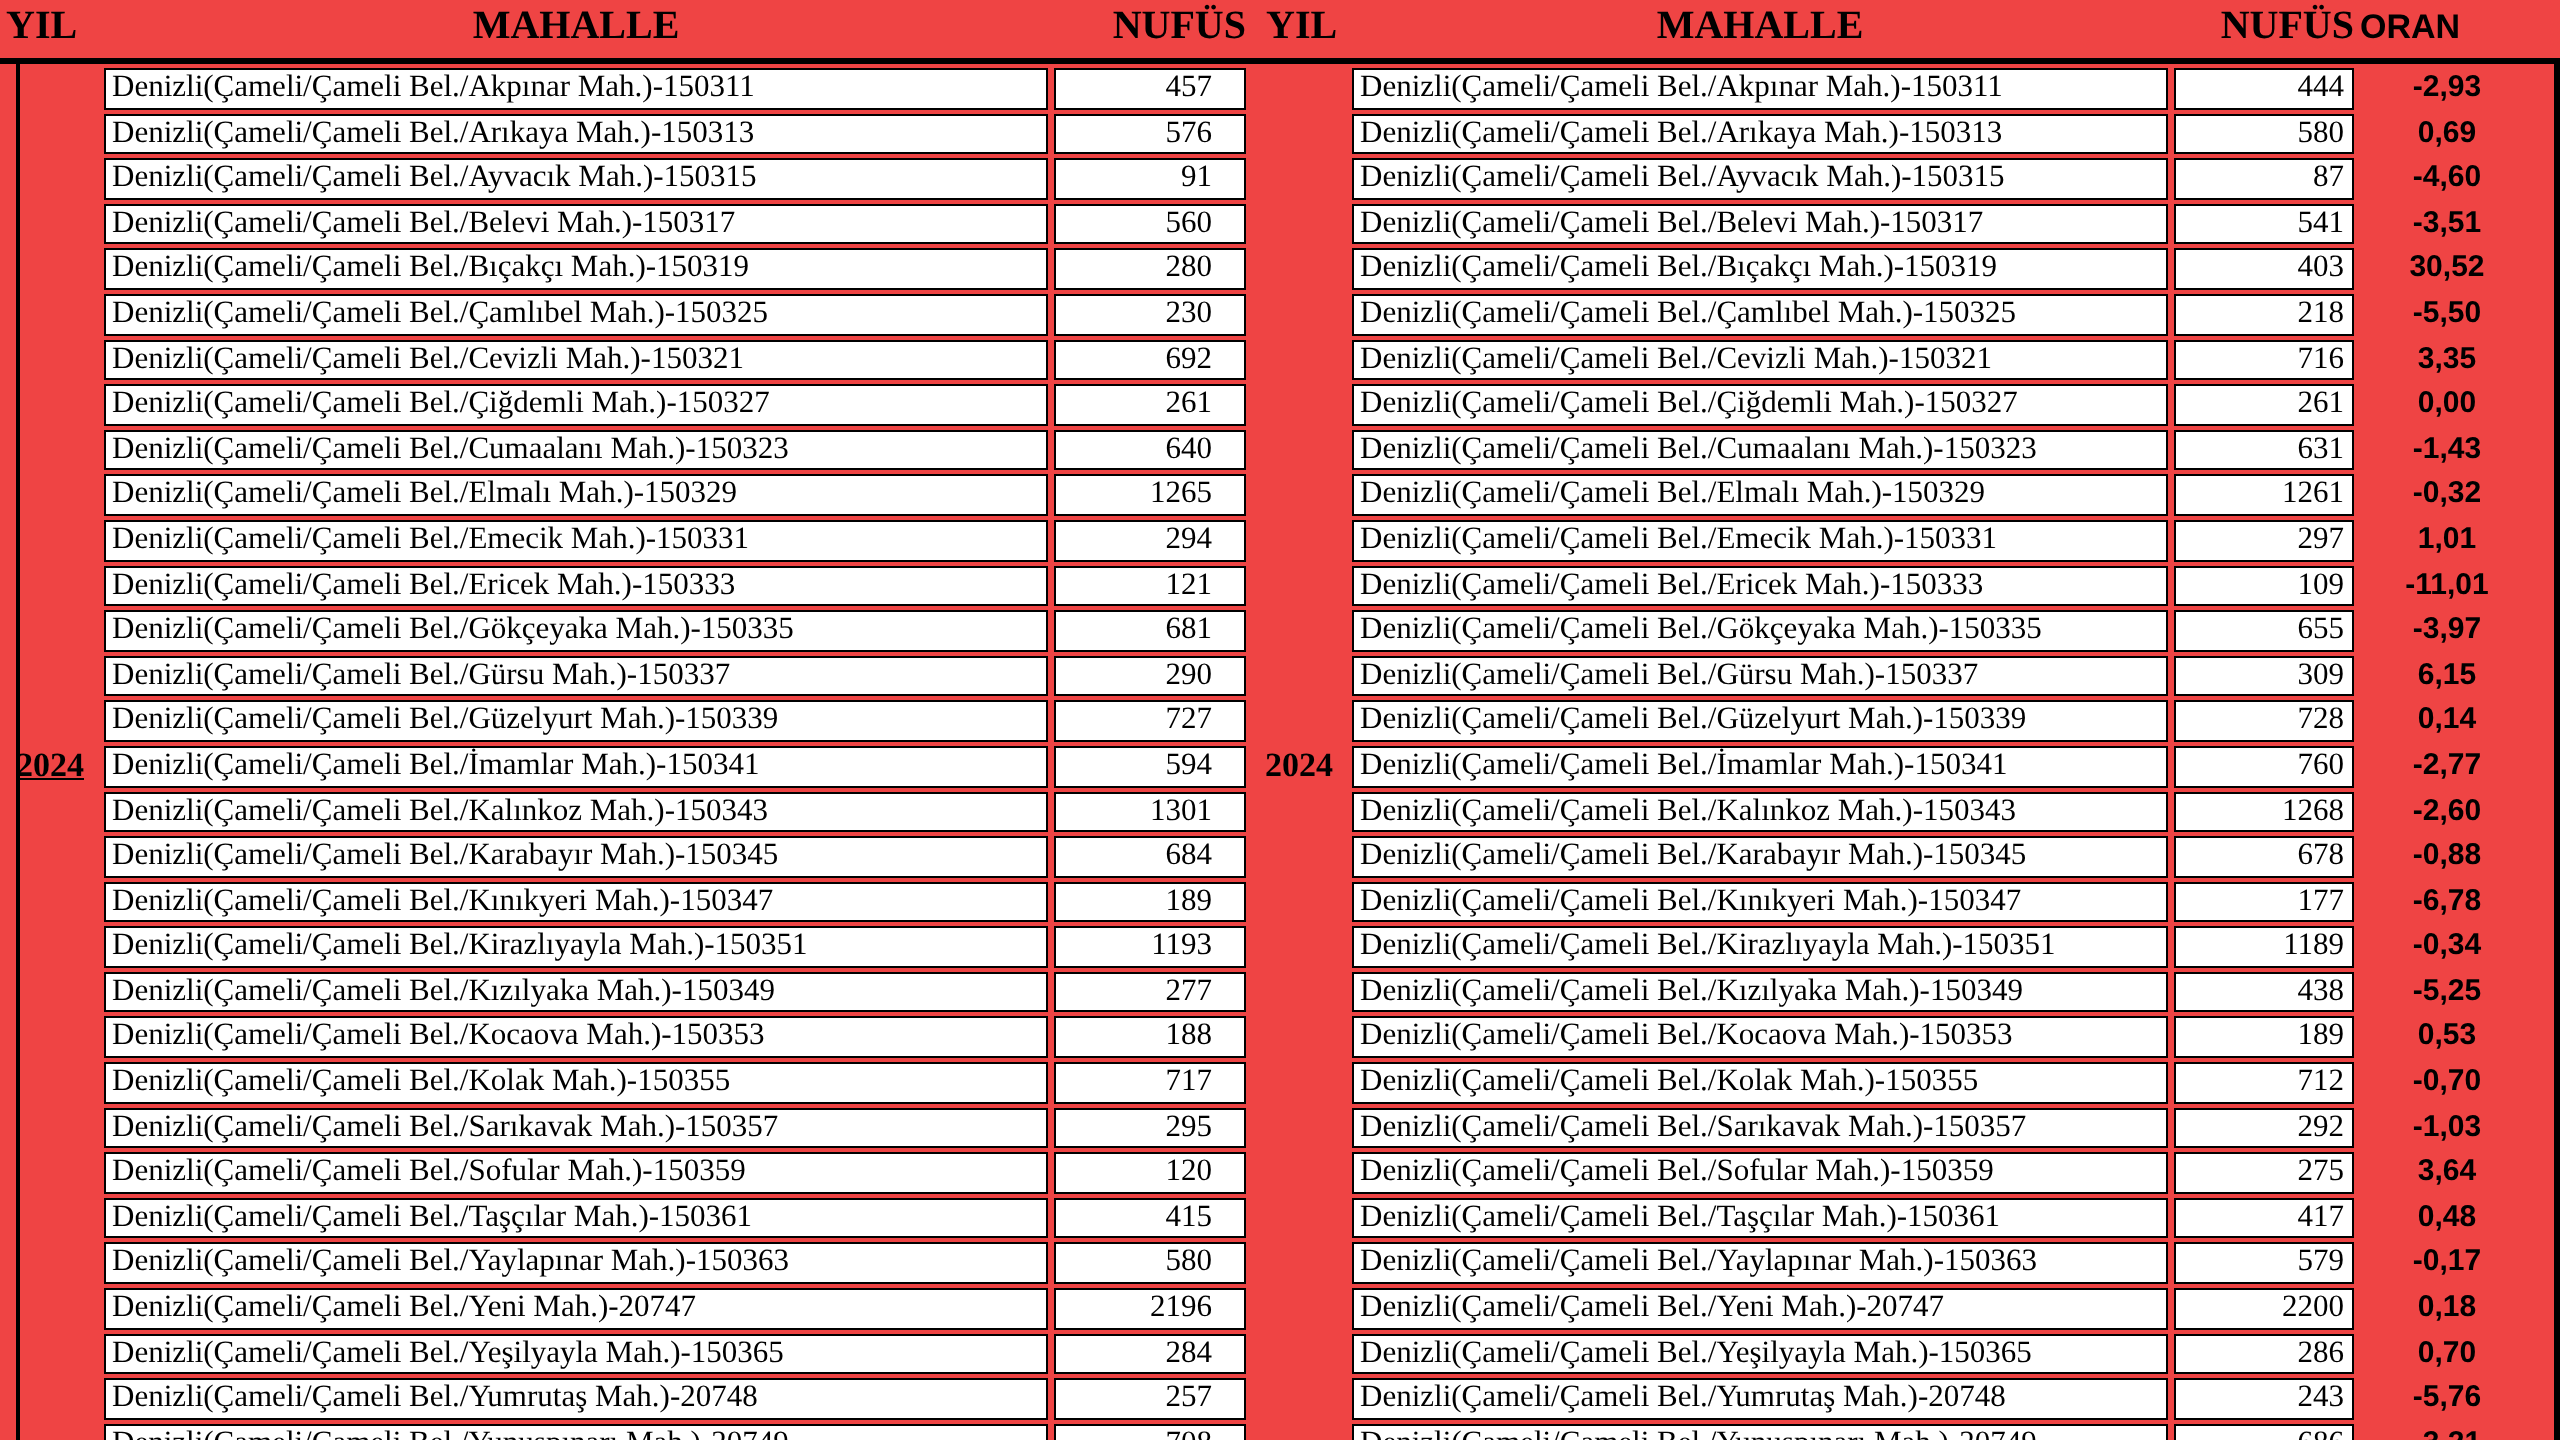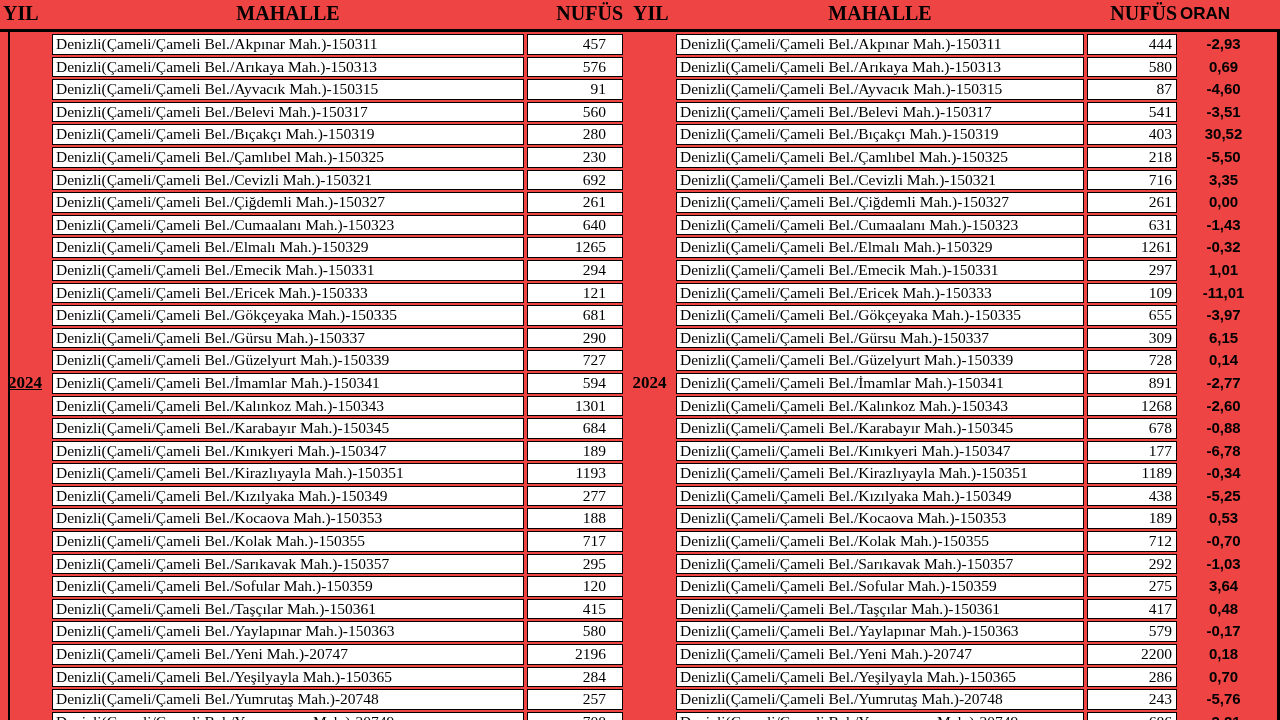--- a/index.html
+++ b/index.html
@@ -195,21 +195,21 @@
         <div class="cell cell-mah-r">Denizli(Çameli/Çameli Bel./Güzelyurt Mah.)-150339</div>
         <div class="cell cell-num-r">728</div>
         <div class="cell-oran">0,14</div>
       </div>
       <div class="row">
         <div class="slot-yil-l">2024</div>
         <div class="cell cell-mah-l">Denizli(Çameli/Çameli Bel./İmamlar Mah.)-150341</div>
         <div class="cell cell-num-l">594</div>
         <div class="slot-yil-r">2024</div>
         <div class="cell cell-mah-r">Denizli(Çameli/Çameli Bel./İmamlar Mah.)-150341</div>
-        <div class="cell cell-num-r">891</div>
+        <div class="cell cell-num-r">760</div>
         <div class="cell-oran">-2,77</div>
       </div>
       <div class="row">
         <div class="slot-yil-l"></div>
         <div class="cell cell-mah-l">Denizli(Çameli/Çameli Bel./Kalınkoz Mah.)-150343</div>
         <div class="cell cell-num-l">1301</div>
         <div class="slot-yil-r"></div>
         <div class="cell cell-mah-r">Denizli(Çameli/Çameli Bel./Kalınkoz Mah.)-150343</div>
         <div class="cell cell-num-r">1268</div>
         <div class="cell-oran">-2,60</div>

